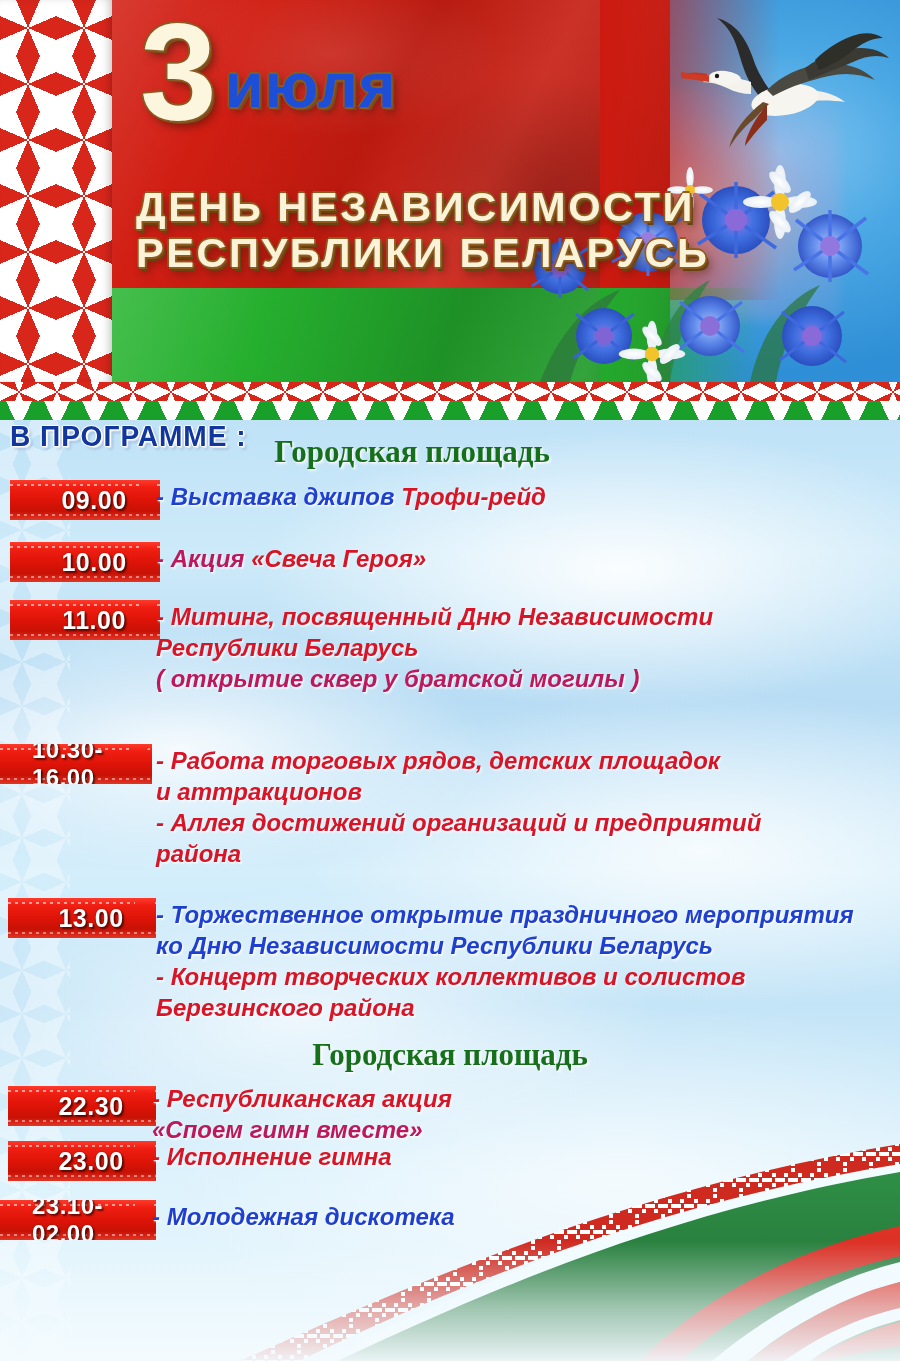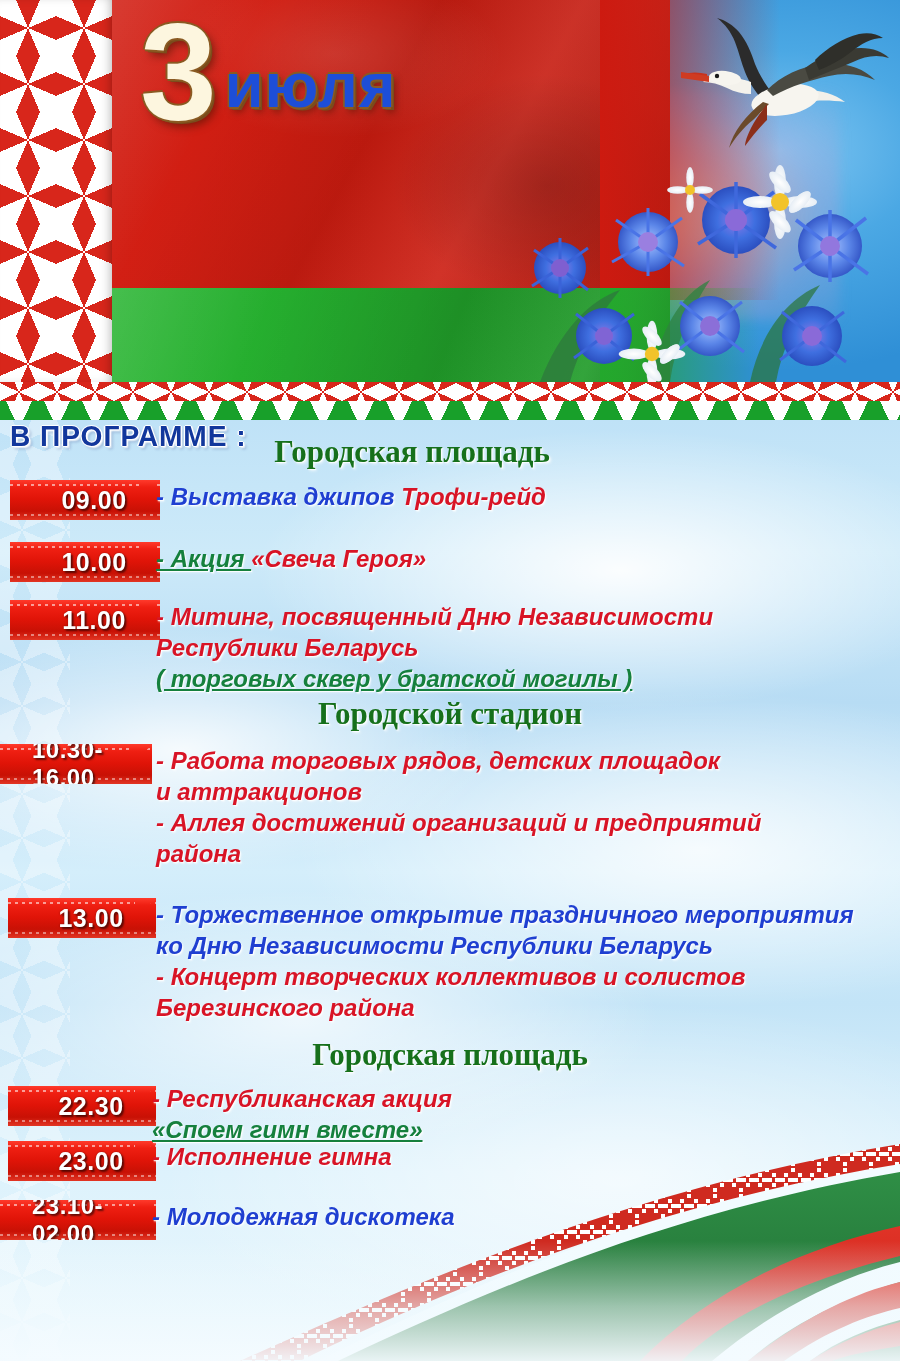--- a/index.html
+++ b/index.html
@@ -281,21 +281,21 @@
     position: absolute;
     font-size: 24px;
     font-weight: bold;
     font-style: italic;
     line-height: 1.28;
     white-space: nowrap;
     text-shadow: 1px 1px 1px rgba(255,255,255,.85), 1.5px 1.5px 2px rgba(255,255,255,.55);
   }
   .c-blue  { color: #1f3fd1; }
   .c-red   { color: #d81426; }
-  .c-green { color: #15803d; text-decoration: underline; }
+  .c-green { color: #be185d; }
 
   
   .bottom-ribbon { position: absolute; left: 0; top: 1140px; width: 900px; height: 221px; overflow: hidden; }
 
   
   .bottom-fade {
     position: absolute; left: 0; bottom: 0; width: 900px; height: 120px;
     background: linear-gradient(to bottom, rgba(234,247,253,0) 0%, rgba(240,250,254,.6) 55%, rgba(244,251,255,.95) 100%);
     pointer-events: none;
   }
@@ -471,33 +471,36 @@
           </g>
           <circle r="8" fill="#f2c32a"></circle>
         </g>
       </g>
     </svg>
 
     <div class="title-date">
       <span class="big-3">3</span>
       <span class="word-july">июля</span>
     </div>
+    <div class="title-main">
+      <div class="title-line">ДЕНЬ НЕЗАВИСИМОСТИ</div>
+      <div class="title-line">РЕСПУБЛИКИ БЕЛАРУСЬ</div>
+    </div>
   </div>
 
   <div class="orn-band"></div>
 
   <div class="body-sky"></div>
   <div class="body-orn"></div>
 
   <div class="content">
     <div class="prog-head-row">
       <div class="prog-label">В ПРОГРАММЕ :</div>
     </div>
     <div class="section-head sh-1">Городская площадь</div>
-    <div class="section-head sh-2">Городской стадион</div>
     <div class="section-head sh-3">Городская площадь</div>
 
     <div id="ribbons-host">
         <div class="ribbon" style="top: 60px; left: 10px; width: 150px;">
           <span class="rlabel">09.00</span>
           <span class="notch"></span>
         </div>
         <div class="ribbon" style="top: 122px; left: 10px; width: 150px;">
           <span class="rlabel">10.00</span>
           <span class="notch"></span>
@@ -525,21 +528,21 @@
         <div class="ribbon small" style="top: 780px; left: 0px; width: 156px;">
           <span class="rlabel">23.10-02.00</span>
           <span class="notch"></span>
         </div>
       </div>
     <div id="events-host">
         <div class="ev" style="top: 62px; left: 156px;"><span class="c-blue">- Выставка  джипов </span><span class="c-red">Трофи-рейд</span></div>
         <div class="ev" style="top: 124px; left: 156px;"><span class="c-green">- Акция  </span><span class="c-red">«Свеча Героя»</span></div>
         <div class="ev" style="top: 182px; left: 156px;"><span class="c-red">- Митинг, посвященный Дню Независимости</span></div>
         <div class="ev" style="top: 213px; left: 156px;"><span class="c-red">Республики Беларусь</span></div>
-        <div class="ev" style="top: 244px; left: 156px;"><span class="c-green">( торговых сквер у братской могилы )</span></div>
+        <div class="ev" style="top: 244px; left: 156px;"><span class="c-green">( открытие сквер у братской могилы )</span></div>
         <div class="ev" style="top: 326px; left: 156px;"><span class="c-red">- Работа торговых рядов, детских площадок</span></div>
         <div class="ev" style="top: 357px; left: 156px;"><span class="c-red">и аттракционов</span></div>
         <div class="ev" style="top: 388px; left: 156px;"><span class="c-red">- Аллея достижений организаций и предприятий</span></div>
         <div class="ev" style="top: 419px; left: 156px;"><span class="c-red">района</span></div>
         <div class="ev" style="top: 480px; left: 156px;"><span class="c-blue">- Торжественное открытие праздничного  мероприятия</span></div>
         <div class="ev" style="top: 511px; left: 156px;"><span class="c-blue">ко Дню Независимости Республики Беларусь</span></div>
         <div class="ev" style="top: 542px; left: 156px;"><span class="c-red">- Концерт творческих коллективов и солистов</span></div>
         <div class="ev" style="top: 573px; left: 156px;"><span class="c-red">Березинского района</span></div>
         <div class="ev" style="top: 664px; left: 152px;"><span class="c-red">-  Республиканская акция</span></div>
         <div class="ev" style="top: 695px; left: 152px;"><span class="c-green">«Споем гимн вместе»</span></div>

